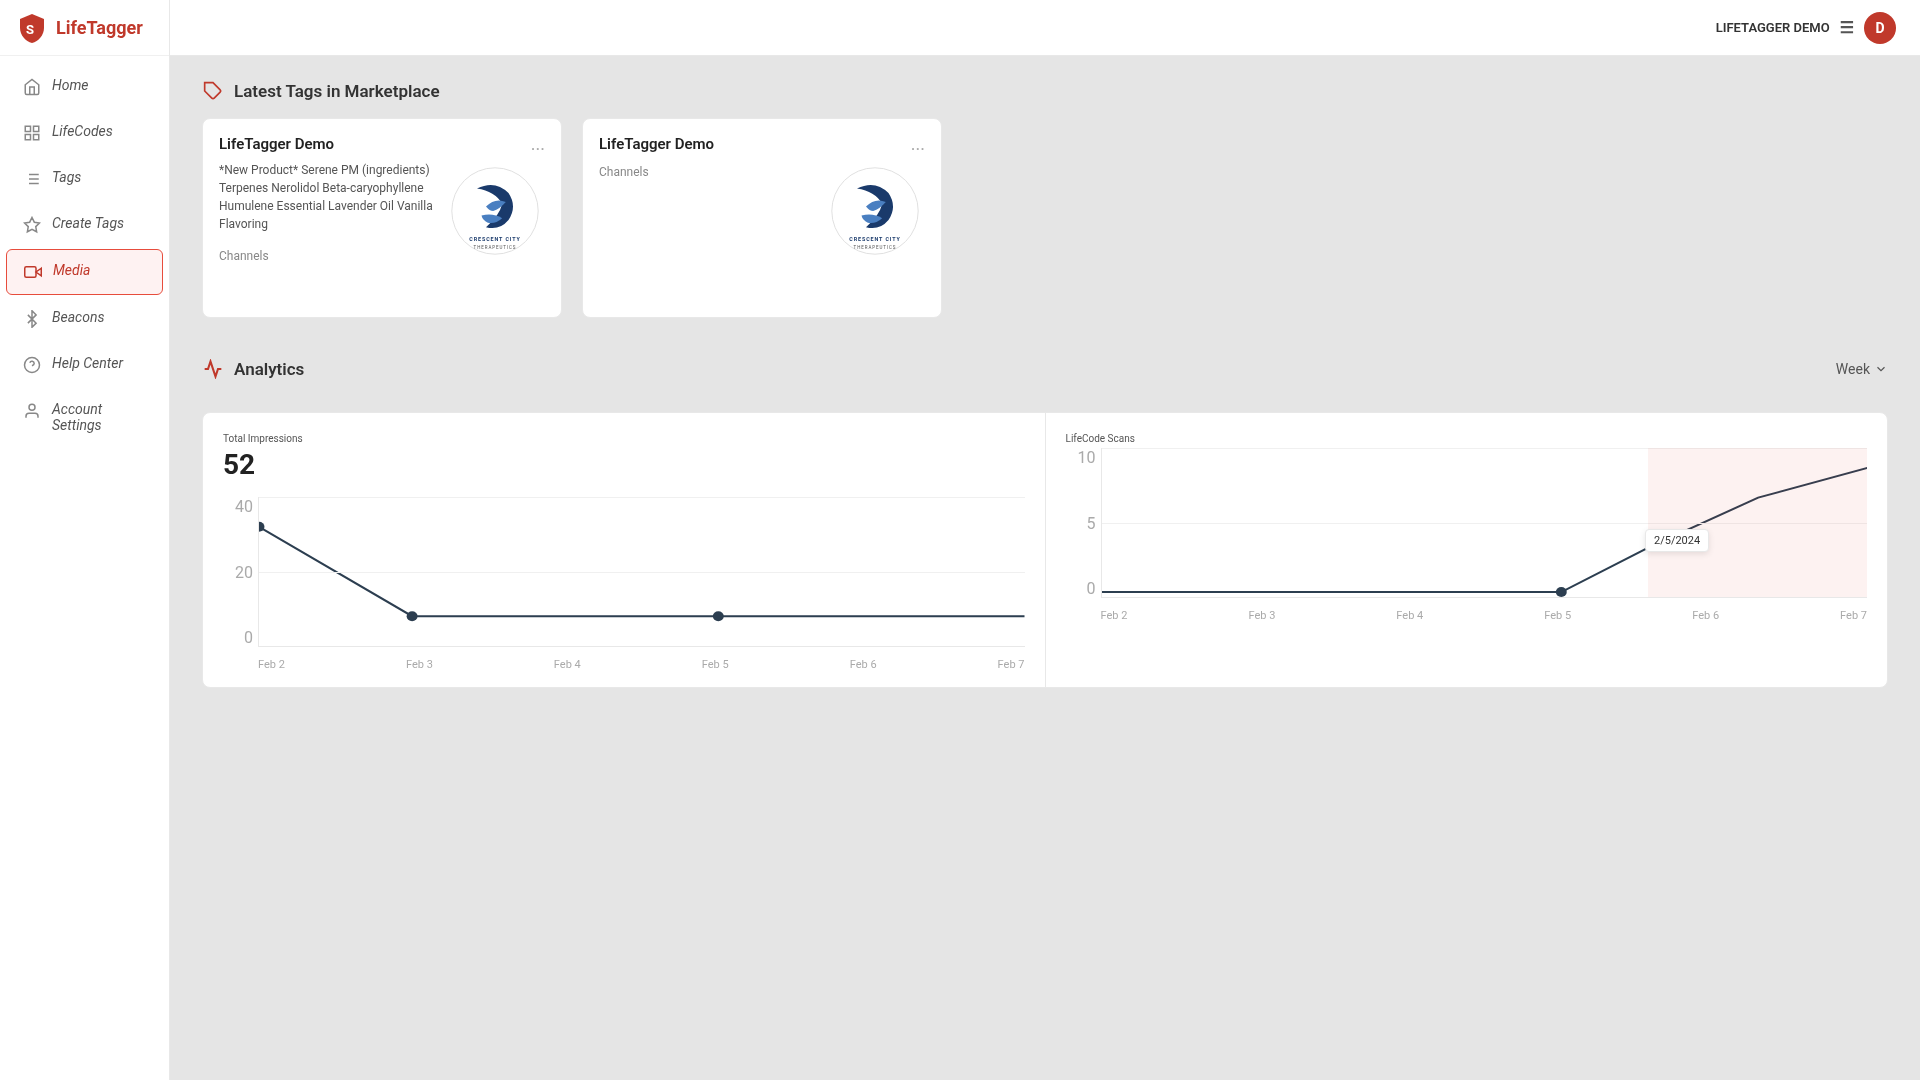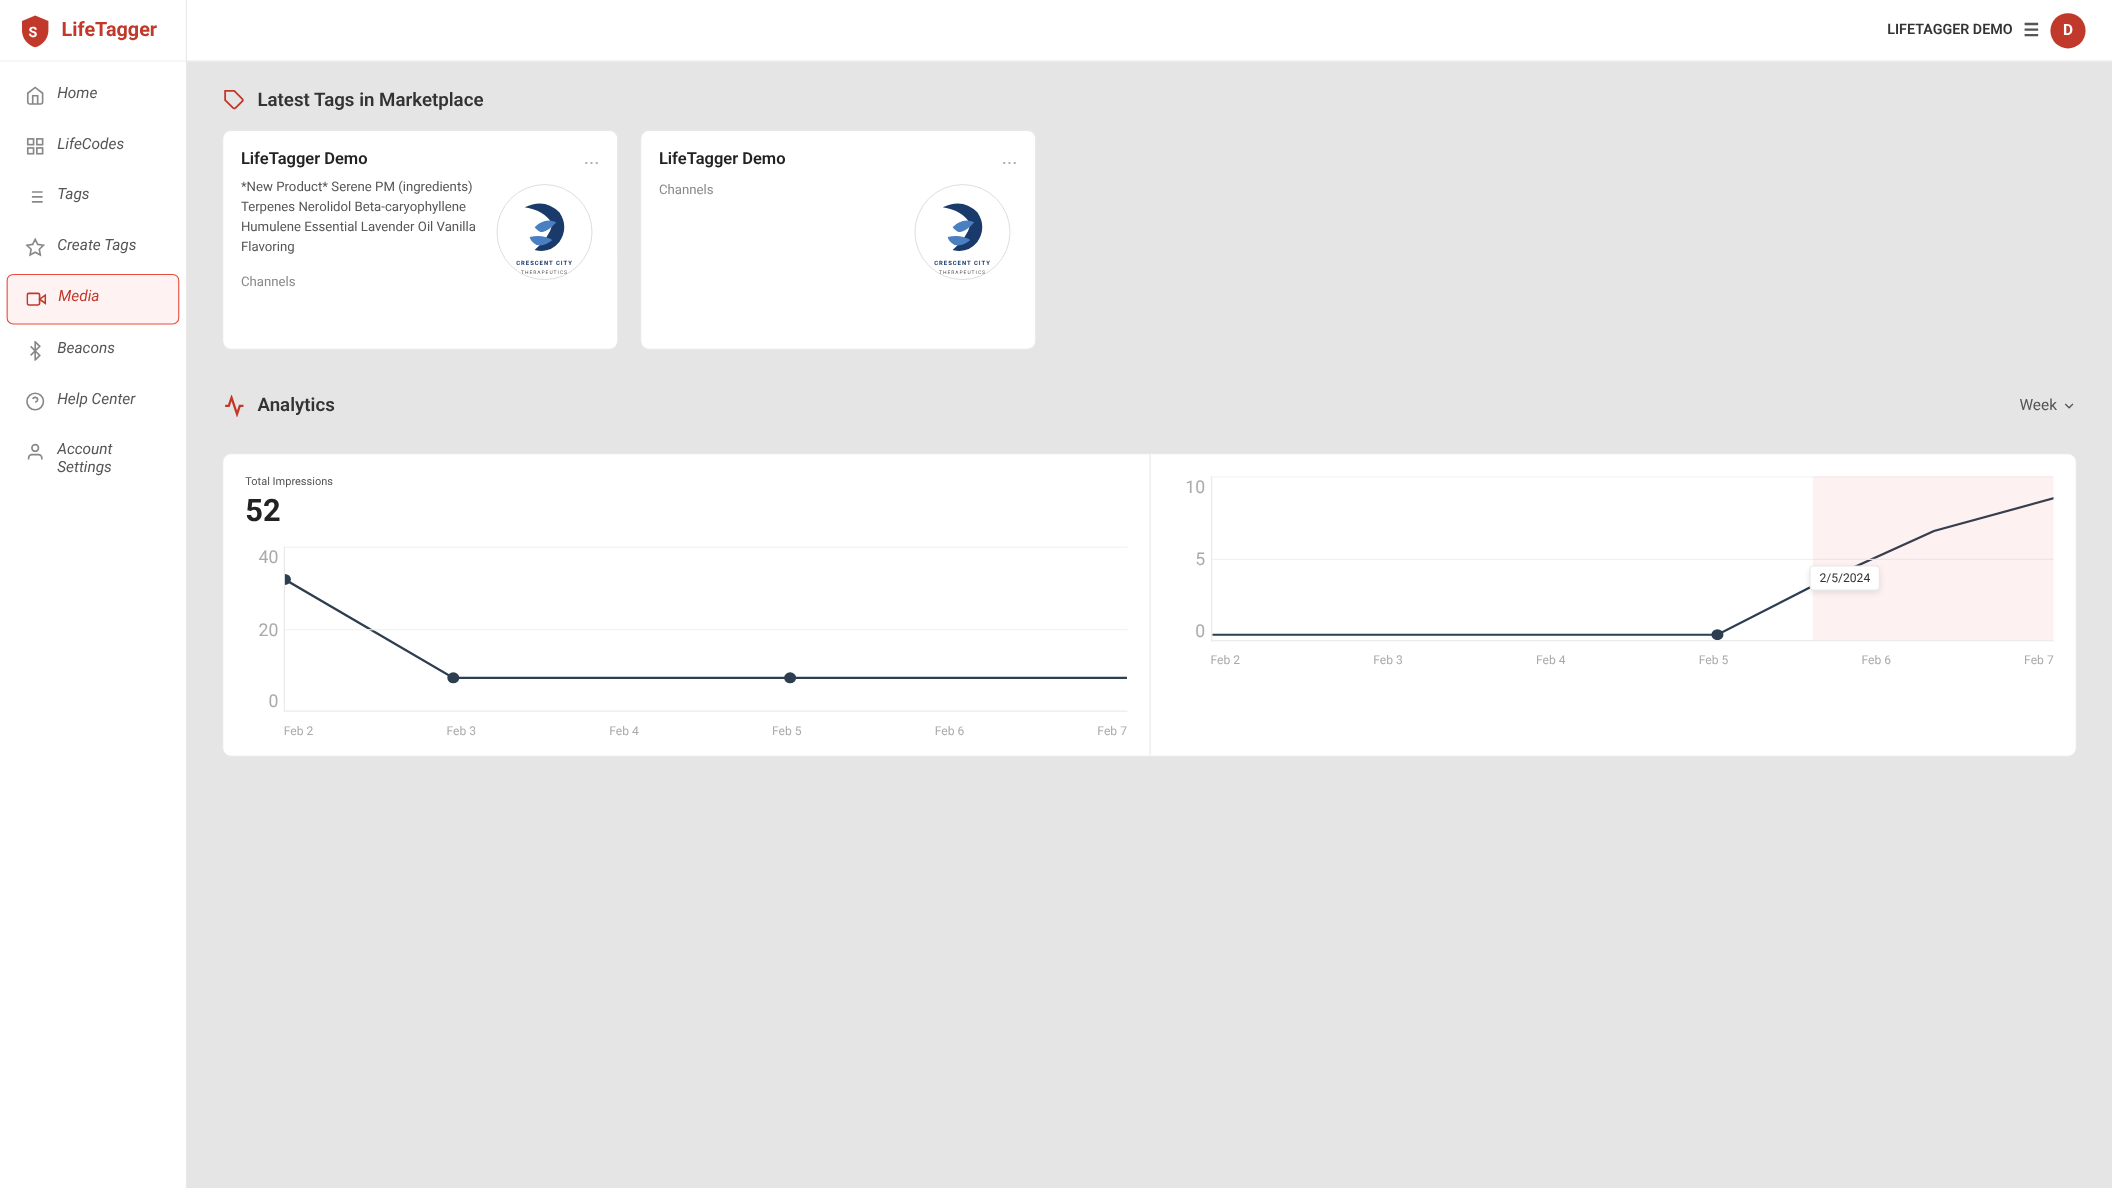--- a/index.html
+++ b/index.html
@@ -558,20 +558,21 @@
               <span class="x-label">Feb 3</span>
               <span class="x-label">Feb 4</span>
               <span class="x-label">Feb 5</span>
               <span class="x-label">Feb 6</span>
               <span class="x-label">Feb 7</span>
             </div>
           </div>
         </div>
 
         <div class="chart-panel">
+          <div class="chart-label">LifeCode Scans</div>
           <div class="chart-area">
 
             <div class="y-axis">
               <span class="y-label">10</span>
               <span class="y-label">5</span>
               <span class="y-label">0</span>
             </div>
             <div class="chart-inner" style="position:absolute; left:35px; right:0; top:0; bottom:30px; border-left:1px solid #e8e8e8; border-bottom:1px solid #e8e8e8; overflow:hidden;">
               
               <div class="grid-line" style="top:0%"></div>

